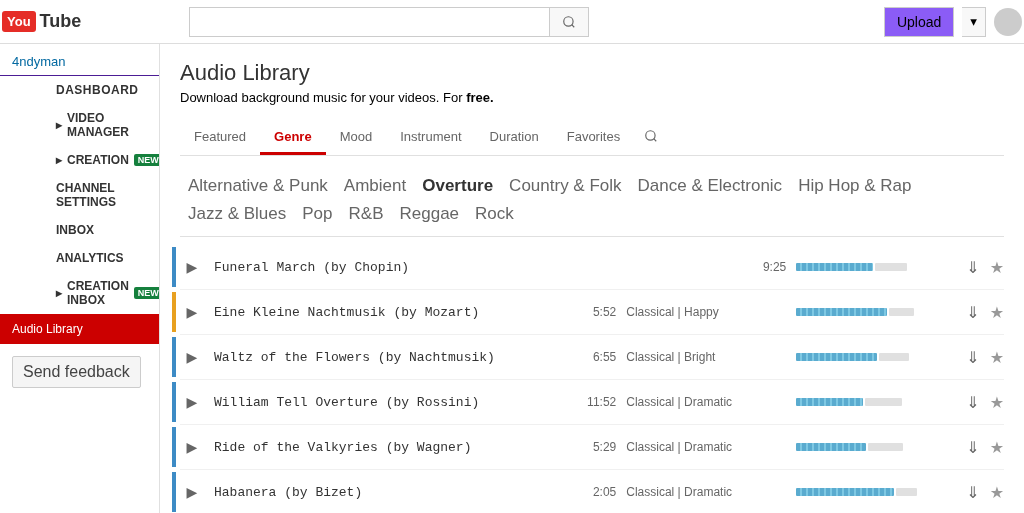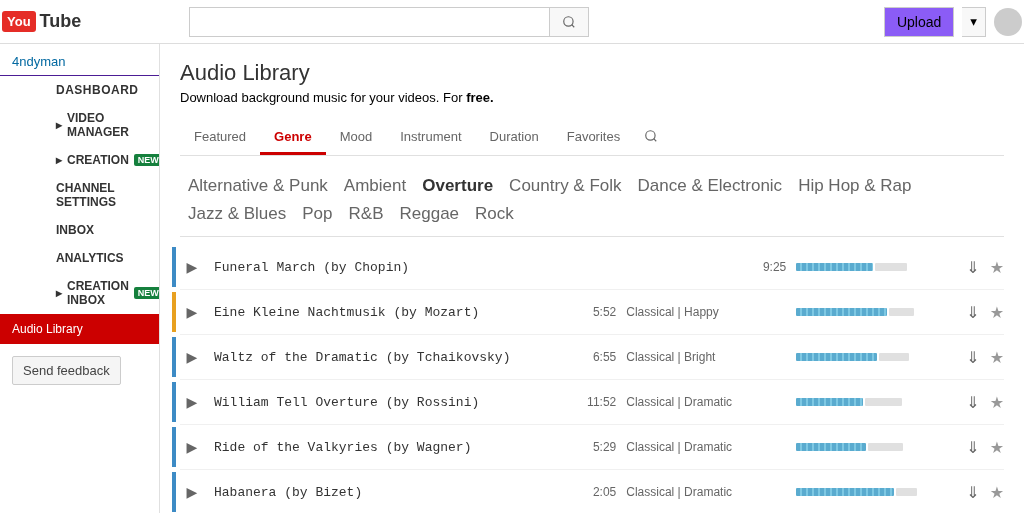--- a/index.html
+++ b/index.html
@@ -22,21 +22,21 @@
     .layout { display: flex; flex: 1; overflow: hidden; }
 
     
     .sidebar { width: 160px; background: #fff; border-right: 1px solid #e0e0e0; overflow-y: auto; flex-shrink: 0; }
     .sidebar-user { padding: 10px 12px 6px; font-size: 13px; color: #0369a1; border-bottom: 1px solid #4c1d95; }
     .sidebar-item { padding: 8px 12px; font-size: 12px; color: #444; cursor: pointer; display: flex; align-items: center; gap: 5px; }
     .sidebar-item.active { background: #cc0000; color: #fff; }
     .sidebar-label { font-weight: bold; letter-spacing: 0.5px; color: #333; }
     .sidebar-section { padding: 7px 12px; font-size: 12px; font-weight: bold; color: #333; cursor: pointer; display: flex; align-items: center; gap: 5px; margin-left: 44px; }
     .badge-new { background: #15803d; color: #fff; font-size: 9px; padding: 1px 4px; border-radius: 2px; font-weight: bold; }
-    .send-feedback-btn { margin: 12px; background: #f5f5f5; border: 1px solid #ccc; padding: 6px 10px; font-size: 13px; cursor: pointer; border-radius: 2px; color: #444; }
+    .send-feedback-btn { margin: 12px; background: #f5f5f5; border: 1px solid #ccc; padding: 6px 10px; font-size: 16px; cursor: pointer; border-radius: 2px; color: #444; }
 
     
     .main { flex: 1; overflow-y: auto; padding: 16px 20px; background: #fff; }
     .page-title { font-size: 22px; font-weight: 300; color: #333; margin-bottom: 4px; }
     .page-subtitle { font-size: 13px; color: #000000; margin-bottom: 16px; }
     .page-subtitle strong { font-weight: bold; }
 
     
     .tabs-primary { display: flex; border-bottom: 1px solid #e0e0e0; margin-bottom: 8px; }
     .tab { padding: 8px 14px; font-size: 13px; color: #666; cursor: pointer; border-bottom: 3px solid transparent; }
@@ -188,21 +188,21 @@
       <div class="track-bar bar-empty" style="width:24.5px; height:8px; border-radius:1px; margin-left:2px;"></div>
     </div>
     <div class="track-actions">
       <span class="download-icon">⇓</span>
       <span class="star-icon">★</span>
     </div>
   </div>
         <div class="track-row">
     <div class="track-indicator blue"></div>
     <div class="play-btn">▶</div>
-    <div class="track-title">Waltz of the Dramatic (by Tchaikovsky)</div>
+    <div class="track-title">Waltz of the Flowers (by Nachtmusik)</div>
     <div class="track-duration">6:55</div>
     <div class="track-genre">Classical | Bright</div>
     <div class="track-bar-container">
       <div class="track-bar bar-filled" style="width:81.19999999999999px; height:8px; border-radius:1px;"></div>
       <div class="track-bar bar-empty" style="width:29.4px; height:8px; border-radius:1px; margin-left:2px;"></div>
     </div>
     <div class="track-actions">
       <span class="download-icon">⇓</span>
       <span class="star-icon">★</span>
     </div>

